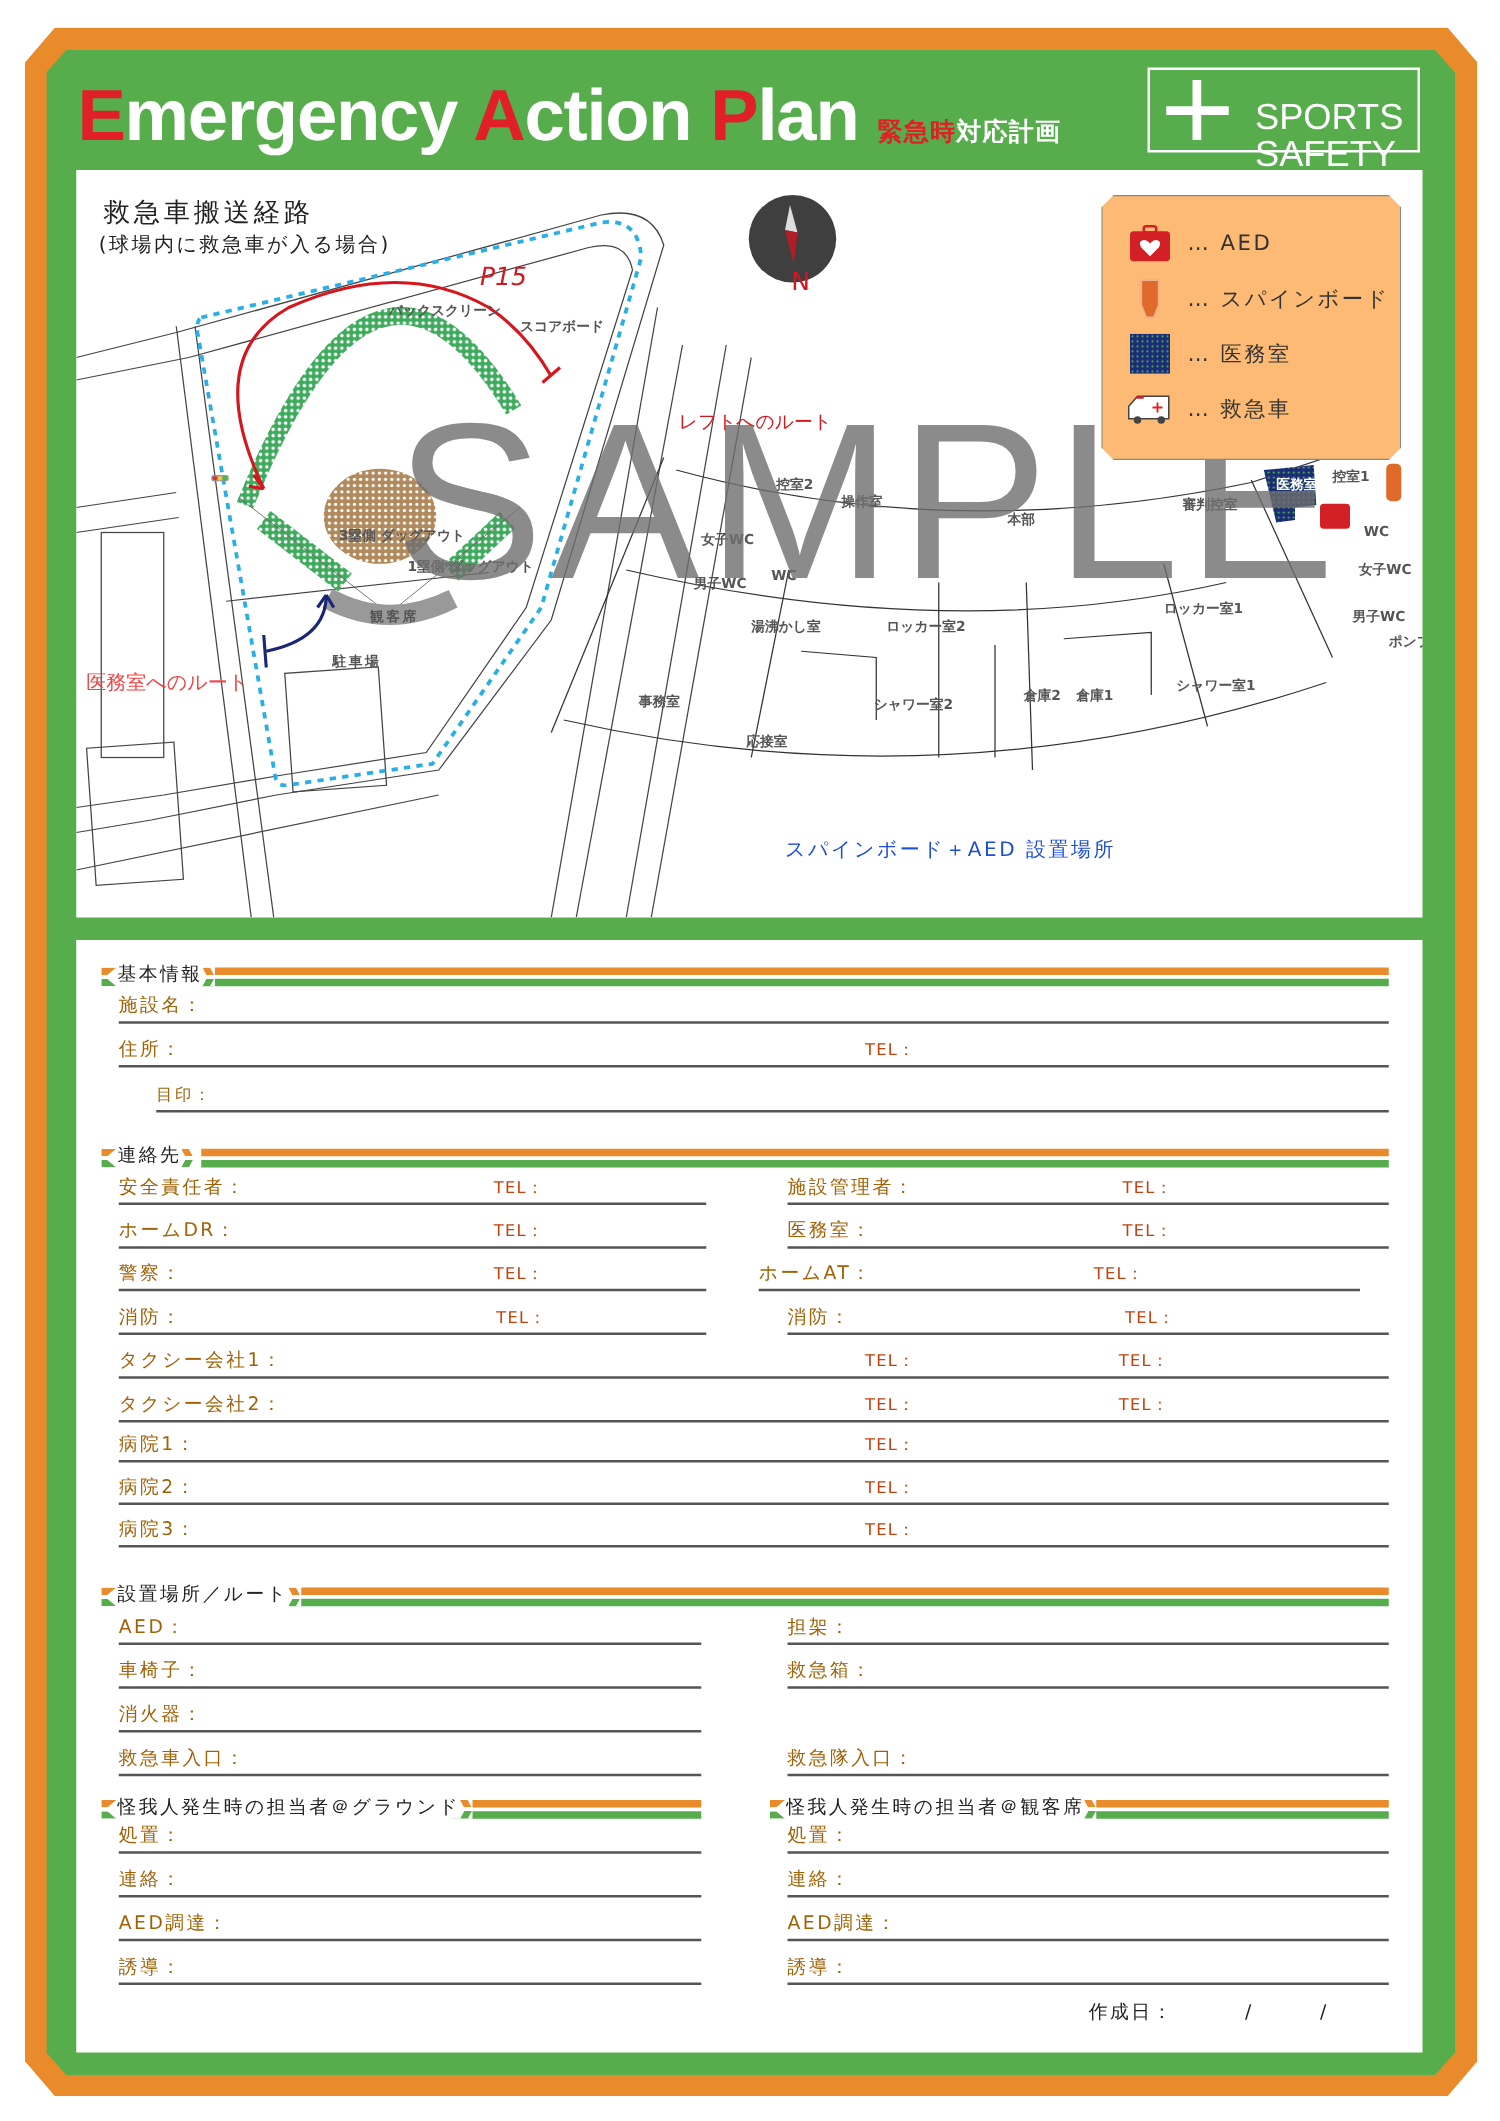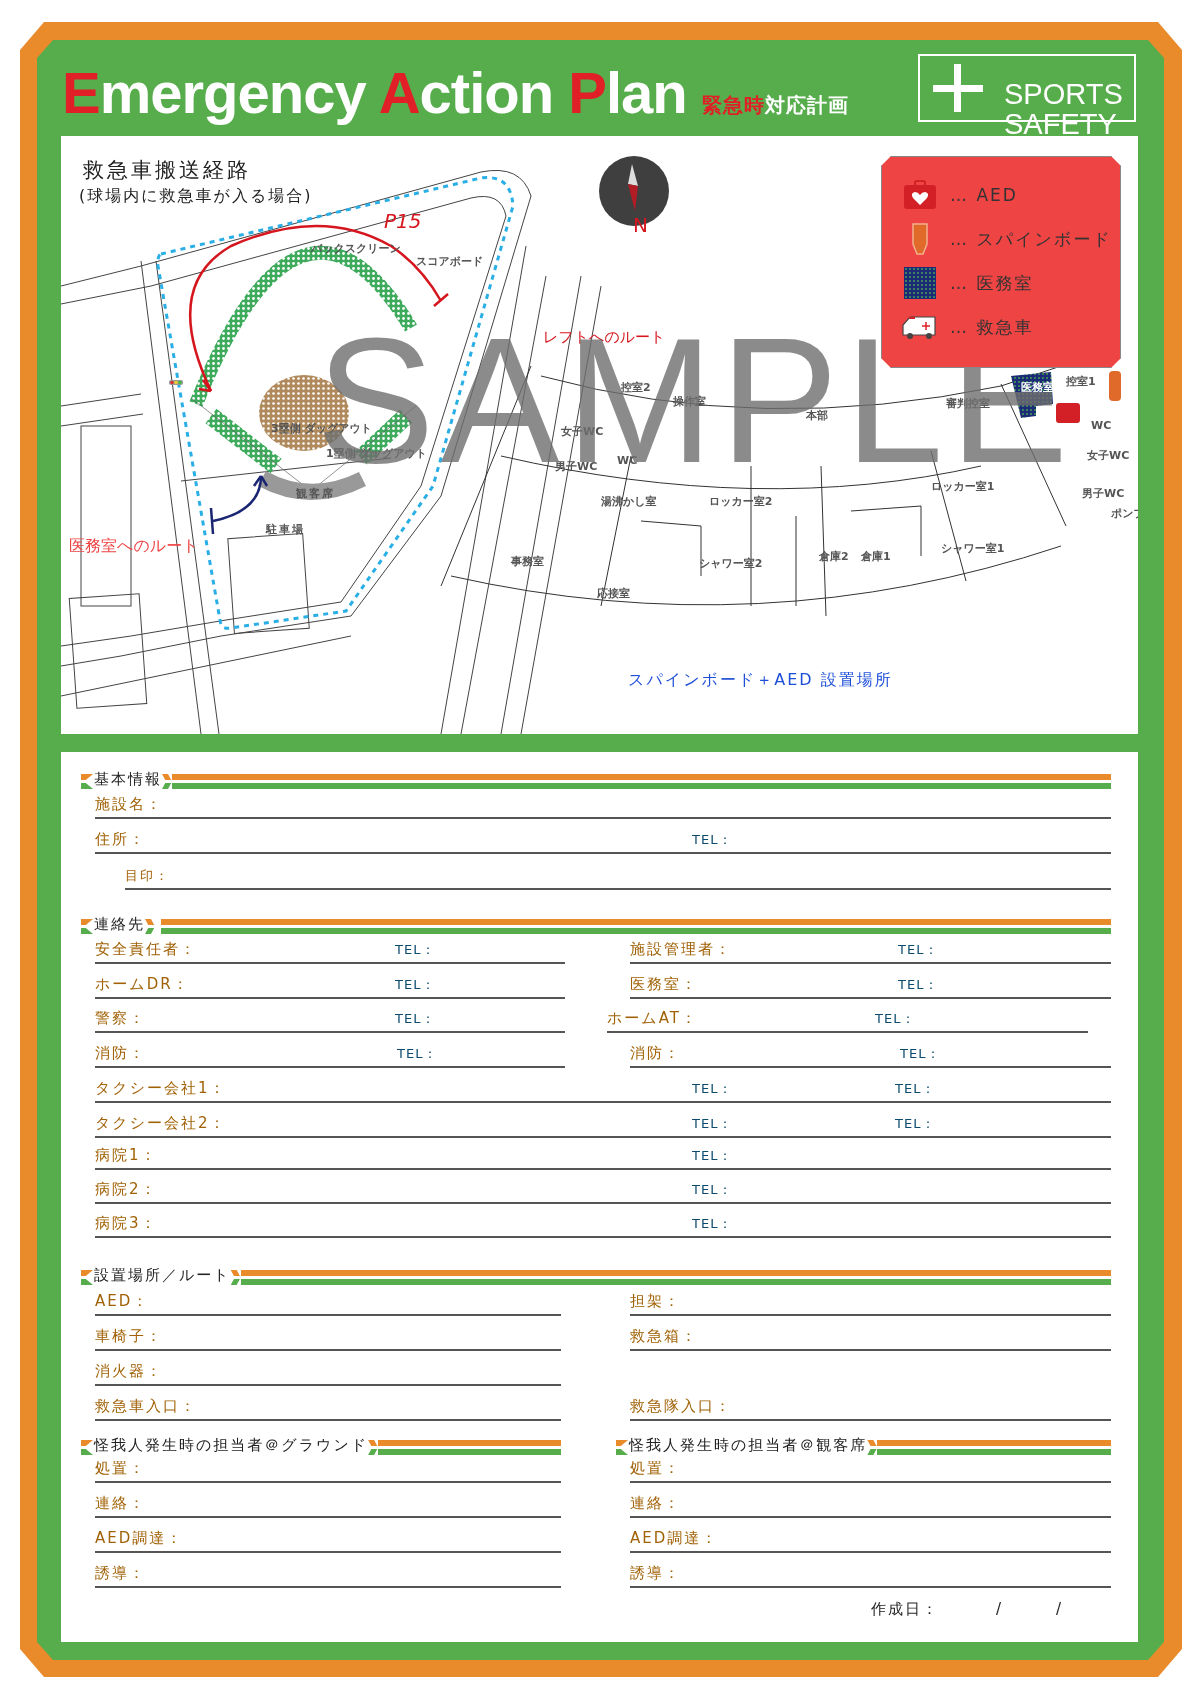--- a/index.html
+++ b/index.html
@@ -14,42 +14,42 @@
   .subtitle{position:absolute;left:702px;top:92px;font-size:20px;color:#fff;font-weight:bold;letter-spacing:1px;}
   .subtitle .red{color:#e01f26;}
   .logo{position:absolute;left:918px;top:54px;width:218px;height:68px;border:2px solid #fff;color:#fff;box-sizing:border-box;}
   .logo .plus-v{position:absolute;left:34px;top:8px;width:7px;height:48px;background:#fff;}
   .logo .plus-h{position:absolute;left:13px;top:29px;width:50px;height:7px;background:#fff;}
   .logo .txt{position:absolute;left:84px;top:2px;font-family:"Liberation Sans",sans-serif;font-size:29px;line-height:30px;margin-top:21px;}
   .map-panel{position:absolute;left:61px;top:136px;width:1077px;height:598px;background:#fff;overflow:hidden;}
   .form-panel{position:absolute;left:61px;top:752px;width:1077px;height:890px;background:#fff;}
   .map-title{position:absolute;left:22px;top:20px;font-size:21px;letter-spacing:3px;color:#222;}
   .map-sub{position:absolute;left:18px;top:50px;font-size:16px;letter-spacing:2px;color:#222;}
-  .legend{position:absolute;left:820px;top:20px;width:238px;height:210px;border:1px solid #888;background:#ef4444;
+  .legend{position:absolute;left:820px;top:20px;width:238px;height:210px;border:1px solid #888;background:#fdba74;
     clip-path:polygon(10px 0,calc(100% - 10px) 0,100% 10px,100% calc(100% - 10px),calc(100% - 10px) 100%,10px 100%,0 calc(100% - 10px),0 10px);}
   .legend-item{position:absolute;left:18px;height:40px;display:flex;align-items:center;font-size:17px;letter-spacing:2px;color:#333;}
   .legend-item .ico{width:40px;height:36px;display:flex;align-items:center;justify-content:center;margin-right:10px;}
   .caption{position:absolute;left:567px;top:534px;font-size:16px;letter-spacing:2px;color:#1d4ed8;}
   .watermark{position:absolute;left:255px;top:175px;font-family:"Liberation Sans",sans-serif;font-size:178px;color:rgba(110,110,110,0.8);letter-spacing:6px;line-height:180px;pointer-events:none;}
   .maplabel{position:absolute;font-size:11px;color:#555;white-space:nowrap;font-weight:bold;}
   .redlabel{position:absolute;color:#d6161e;white-space:nowrap;}
   .bluelabel{position:absolute;color:#ef4444;white-space:nowrap;font-size:16px;}
   .sec-header{position:absolute;height:18px;}
   .sec-header .bar-o{position:absolute;top:0;height:6px;background:#e98a2b;right:0;}
   .sec-header .bar-g{position:absolute;top:9px;height:6px;background:#57ad4c;right:0;}
   .sec-header .flag{position:absolute;left:0;top:0;width:12px;height:15px;}
   .sec-header .flag .o{position:absolute;left:0;top:0;width:12px;height:6px;background:#e98a2b;clip-path:polygon(0 0,100% 0,40% 100%,0 100%);}
   .sec-header .flag .g{position:absolute;left:0;top:9px;width:12px;height:6px;background:#57ad4c;clip-path:polygon(0 0,40% 0,100% 100%,0 100%);}
   .sec-header .label{position:absolute;left:13px;top:-4px;font-size:15px;letter-spacing:2px;color:#222;background:#fff;padding-right:10px;white-space:nowrap;}
   .sec-header .label::after{content:"";position:absolute;right:0;top:4px;width:10px;height:15px;
     background:linear-gradient(#e98a2b 0 6px,transparent 6px 9px,#57ad4c 9px 15px);
     clip-path:polygon(0 0,60% 0,100% 50%,60% 100%,0 100%,40% 50%);}
   .row{position:absolute;border-bottom:2px solid #555;height:28px;}
   .row .lbl{position:absolute;left:0;bottom:3px;font-size:15px;letter-spacing:2px;color:#a16207;white-space:nowrap;}
-  .row .tel{position:absolute;bottom:3px;font-size:13px;color:#0c4a6e;letter-spacing:1px;}
+  .row .tel{position:absolute;bottom:3px;font-size:13px;color:#c2410c;letter-spacing:1px;}
   .row .small{font-size:13px;}
   .date{position:absolute;font-size:15px;letter-spacing:2px;color:#222;}
 </style>
 </head>
 <body>
 
 <div class="orange-frame"></div>
 <div class="green-frame"></div>
 
 <div class="title">

